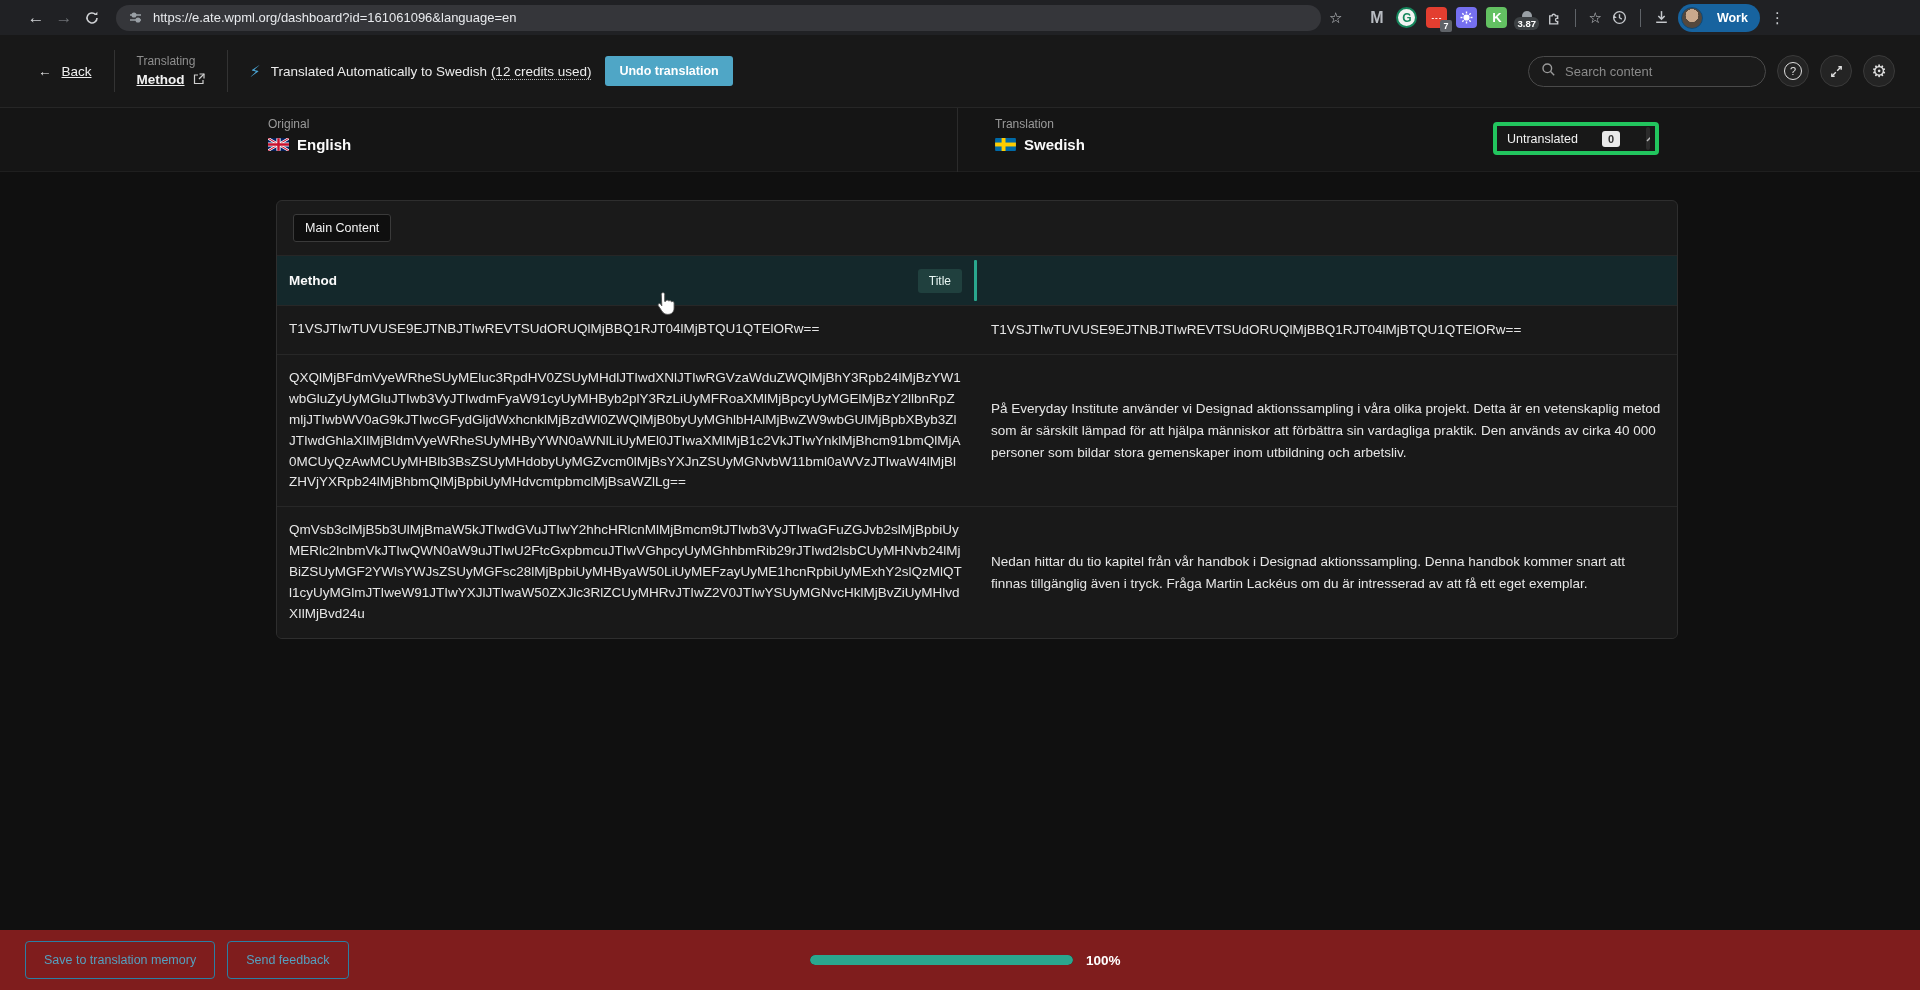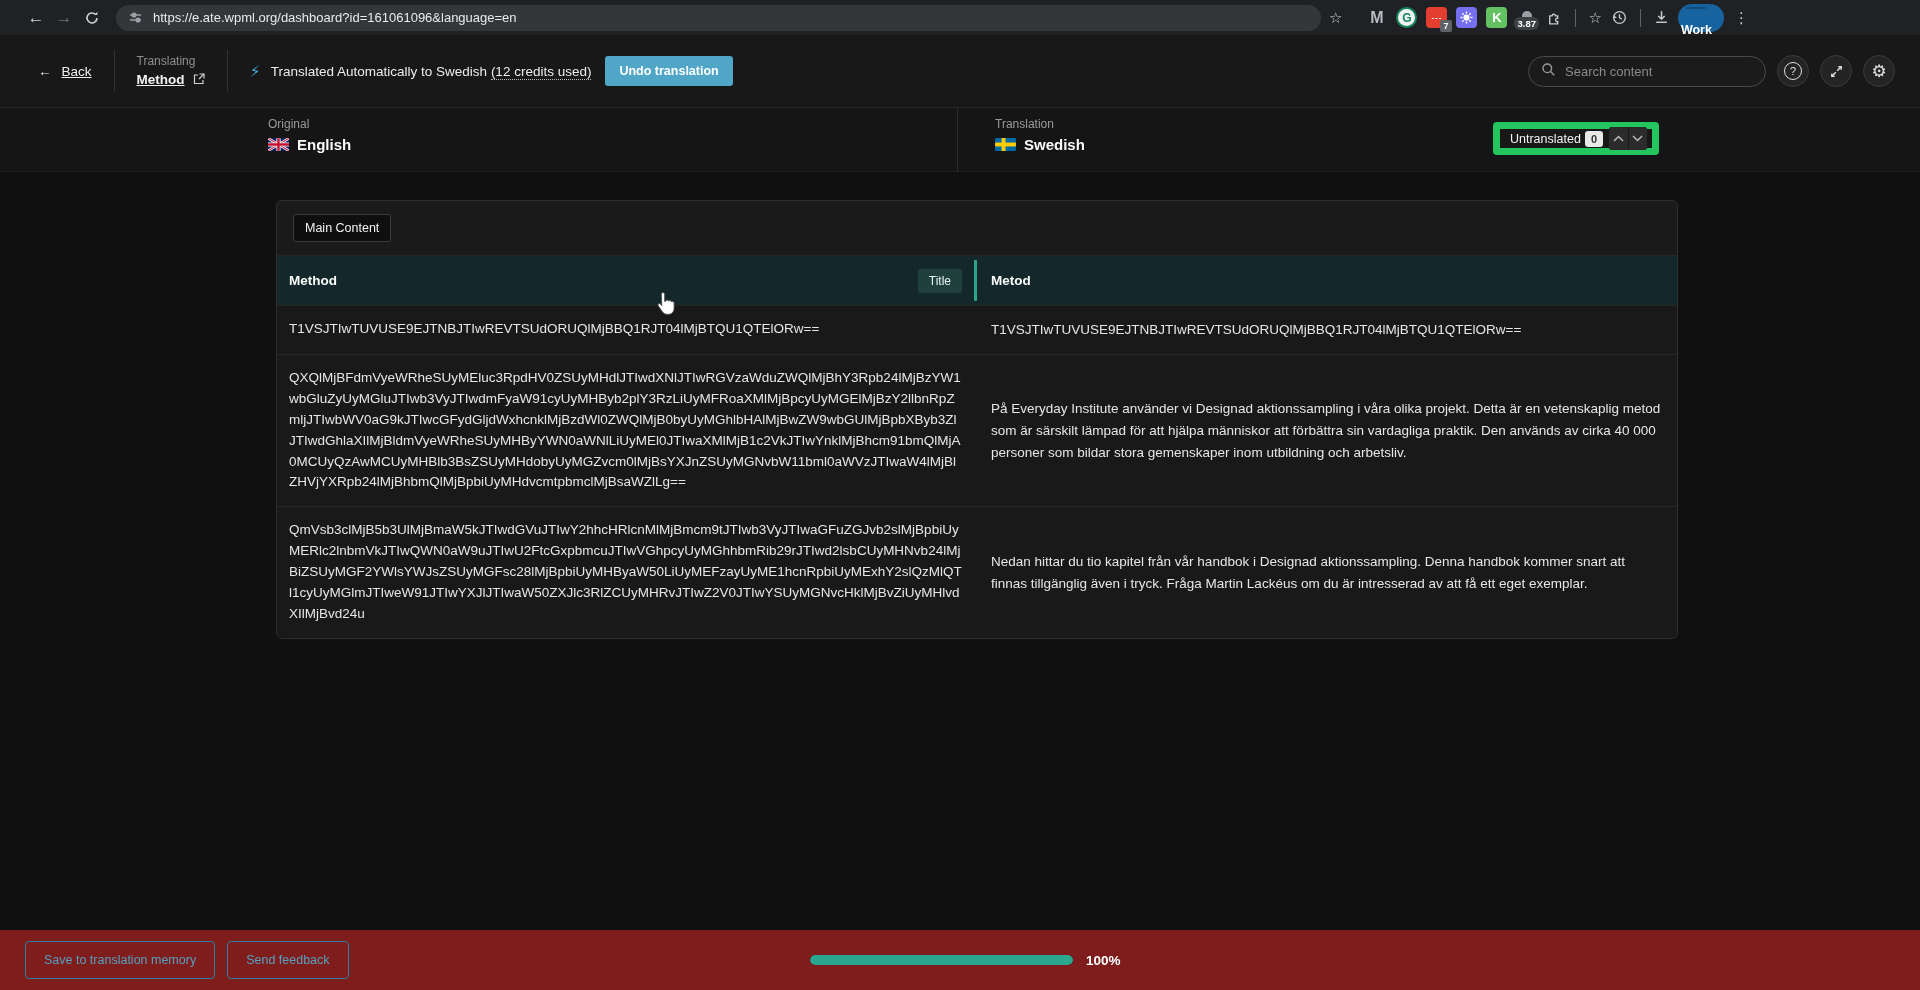--- a/index.html
+++ b/index.html
@@ -25,21 +25,21 @@
   .ext-badge { position:absolute; right:-5px; bottom:-4px; background:#5f6368; color:#fff;
     font-size:9px; font-weight:bold; padding:0 3px; border-radius:2px; line-height:12px; }
   .ext-purple { background:#756ff0; }
   .ext-k { background:#63c162; color:#fff; font-size:13px; }
   .ext-score { color:#9aa0a6; }
   .score-badge { position:absolute; left:-2px; bottom:-2px; background:#3c4043; color:#fff;
     font-size:9.5px; font-weight:bold; padding:1px 3px; border-radius:6px; }
   .chrome-sep { width:1px; height:18px; background:#5f6368; margin:0 3px; }
   .mono-ic { color:#c6c9cd; font-size:15px; display:flex; align-items:center; }
   .work-pill { height:28px; background:#17639f; border-radius:14px; display:flex; align-items:center;
-    padding:3px 12px 3px 3px; gap:14px; margin-left:8px;flex-direction:column; }
+    padding:3px 12px 3px 3px; gap:14px; margin-left:8px; }
   .avatar { width:22px; height:22px; border-radius:50%;
     background:radial-gradient(circle at 50% 38%, #c9a98d 0 40%, #54483d 41% 100%); border:1px solid #0e4a79; }
   .work-label { color:#fff; font-size:12.5px; font-weight:bold; }
   .kebab { color:#c6c9cd; font-size:15px; margin-left:10px; letter-spacing:0; }
 
   
   .topbar { height:73px; background:#181818; border-bottom:1px solid #262626;
     display:flex; align-items:center; padding-left:38px; position:relative; }
   .back { display:flex; align-items:center; gap:10px; color:#efefef; font-size:13.5px; }
   .back .lbl { text-decoration:underline; }
@@ -67,22 +67,22 @@
 
   
   .langbar { height:64px; background:#151515; position:relative; border-bottom:1px solid #1f1f1f; }
   .lang-block { position:absolute; top:9px; }
   .lang-block .cap { color:#9a9a9a; font-size:12px; margin-bottom:5px; }
   .lang-line { display:flex; align-items:center; gap:8px; }
   .lang-line .name { color:#fafafa; font-size:15px; font-weight:bold; }
   .flag { display:flex; border-radius:1px; overflow:hidden; }
   .lang-divider { position:absolute; left:957px; top:0; width:1px; height:64px; background:#2b2b2b; }
   .filter-box { position:absolute; left:1493px; top:14px; width:166px; height:33px;
-    border:7px solid #22c55e; border-radius:4px; background:#181818;
-    display:flex; align-items:center; padding:0 5px 0 10px; gap:4px;justify-content:center; }
+    border:4px solid #22c55e; border-radius:4px; background:#181818;
+    display:flex; align-items:center; padding:0 5px 0 10px; gap:24px;justify-content:center; }
   .filter-box .lbl { color:#f2f2f2; font-size:12.5px; white-space:nowrap; }
   .count-badge { background:#e9e9e9; color:#333; font-size:11px; font-weight:bold;
     padding:2px 6px; border-radius:3px; }
   .stepper { display:flex; background:#1a1a1a; border-radius:3px; overflow:hidden; margin-left:2px; }
   .step-btn { width:26px; height:23px; background:#2b2b2b; display:flex; align-items:center; justify-content:center; }
   .step-btn + .step-btn { border-left:1px solid #1a1a1a; }
 
   
   .page { position:relative; height:758px; background:#101010;margin-left:16px; }
   .card { position:absolute; left:260px; top:28px; width:1402px; background:#1a1a1a;
@@ -313,21 +313,20 @@
   <div class="card">
     <div class="card-head">
       <span class="section-badge">Main Content</span>
     </div>
     <div class="thead">
       <div class="th-left">
         <span class="h">Method</span>
         <span class="tag-badge">Title</span>
       </div>
       <div class="col-sep"></div>
-      <div class="th-right">Metod</div>
     </div>
 
     <div class="trow">
       <div class="cell-src">T1VSJTIwTUVUSE9EJTNBJTIwREVTSUdORUQlMjBBQ1RJT04lMjBTQU1QTElORw==</div>
       <div class="col-sep"></div>
       <div class="cell-tgt">T1VSJTIwTUVUSE9EJTNBJTIwREVTSUdORUQlMjBBQ1RJT04lMjBTQU1QTElORw==</div>
     </div>
 
     <div class="trow">
       <div class="cell-src">QXQlMjBFdmVyeWRheSUyMEluc3RpdHV0ZSUyMHdlJTIwdXNlJTIwRGVzaWduZWQlMjBhY3Rpb24lMjBzYW1wbGluZyUyMGluJTIwb3VyJTIwdmFyaW91cyUyMHByb2plY3RzLiUyMFRoaXMlMjBpcyUyMGElMjBzY2llbnRpZmljJTIwbWV0aG9kJTIwcGFydGljdWxhcnklMjBzdWl0ZWQlMjB0byUyMGhlbHAlMjBwZW9wbGUlMjBpbXByb3ZlJTIwdGhlaXIlMjBldmVyeWRheSUyMHByYWN0aWNlLiUyMEl0JTIwaXMlMjB1c2VkJTIwYnklMjBhcm91bmQlMjA0MCUyQzAwMCUyMHBlb3BsZSUyMHdobyUyMGZvcm0lMjBsYXJnZSUyMGNvbW11bml0aWVzJTIwaW4lMjBlZHVjYXRpb24lMjBhbmQlMjBpbiUyMHdvcmtpbmclMjBsaWZlLg==</div>

